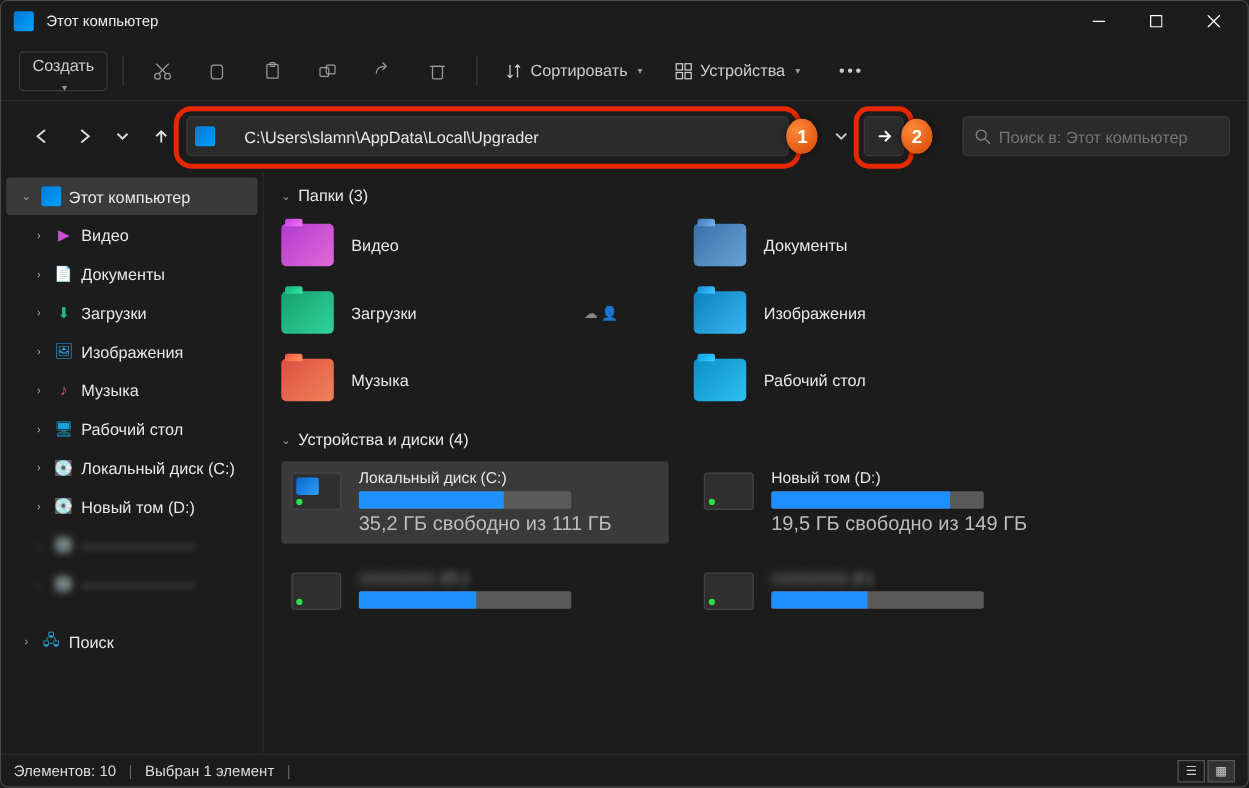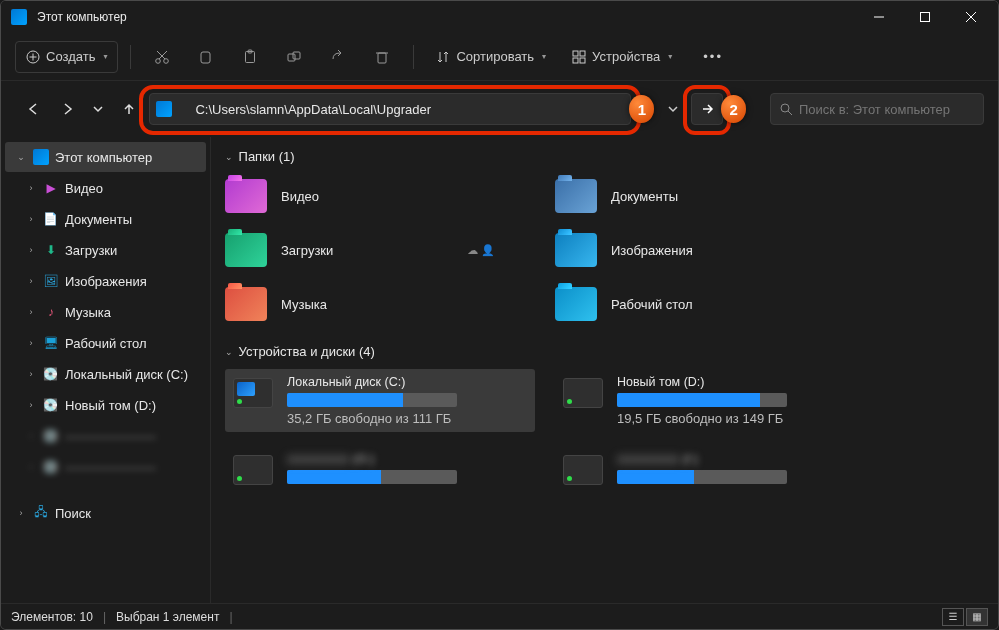--- a/index.html
+++ b/index.html
@@ -9,21 +9,21 @@
   
   .titlebar { height: 32px; display: flex; align-items: center; padding: 0 4px 0 10px; background:#1c1c1c; }
   .titlebar .tb-icon { width:16px; height:16px; background:linear-gradient(135deg,#0078d4,#00a2ff); border-radius:2px; margin-right:10px; }
   .titlebar .tb-title { font-size:12px; color:#eaeaea; }
   .titlebar .spacer { flex:1; }
   .win-btn { width:46px; height:32px; display:flex; align-items:center; justify-content:center; color:#fff; font-size:10px; }
 
   
   .toolbar { height:48px; display:flex; align-items:center; padding:0 14px; gap:6px; border-bottom:1px solid #2a2a2a; }
   .tool-btn { height:32px; display:flex; align-items:center; justify-content:center; padding:0 10px; border-radius:4px; color:#ccc; font-size:13px; gap:6px; }
-  .tool-btn.new { border:1px solid #3a3a3a; }
+  .tool-btn.new { border:1px solid #3a3a3a;flex-direction:column; }
   .tool-btn.icon-only { width:38px; padding:0; }
   .tool-sep { width:1px; height:24px; background:#3a3a3a; margin:0 6px; }
   .chev-mini{ font-size:8px; opacity:.7; margin-left:2px;}
 
   
   .navrow { height:56px; display:flex; align-items:center; padding:0 14px 0 18px; gap:6px; position:relative; }
   .nav-btn { width:32px; height:32px; display:flex; align-items:center; justify-content:center; color:#ddd; border-radius:4px; }
   .nav-btn.small{ width:24px; }
   .addr-wrap { position:relative; flex:0 0 482px; }
   .addr-outline{ position:absolute; inset:-8px -10px -10px -10px; border:4px solid #e52800; border-radius:14px; pointer-events:none; }
@@ -64,21 +64,21 @@
   .drive-tile{ display:flex; align-items:flex-start; gap:14px; padding:6px 8px; border-radius:3px;}
   .drive-tile.selected{ background:#3a3a3a; }
   .drive-ico{ width:40px; height:30px; background:#2f2f2f; border-radius:3px; position:relative; margin-top:3px; border:1px solid #444;}
   .drive-ico .light{ position:absolute; bottom:3px; left:3px; width:5px; height:5px; background:#2fdc4a; border-radius:50%;}
   .drive-ico .winlogo{ position:absolute; top:3px; left:3px; width:18px; height:14px; background:linear-gradient(135deg,#0a63c9,#2ea1ff); border-radius:2px;}
   .drive-info{ flex:1; }
   .drive-name{ font-size:12.5px; color:#e8e8e8; margin-bottom:4px;}
   .drive-name.blur{ filter:blur(3px); color:#aaa; }
   .drive-bar{ width:170px; height:14px; background:#5a5a5a; border-radius:2px; overflow:hidden; margin-bottom:4px;}
   .drive-bar .fill{ height:100%; background:#1e90ff; }
-  .drive-free{ font-size:13px; color:#bdbdbd; }
+  .drive-free{ font-size:16px; color:#bdbdbd; }
 
   
   .statusbar{ height:26px; border-top:1px solid #2a2a2a; display:flex; align-items:center; padding:0 10px; font-size:12px; color:#ddd; gap:10px;}
   .statusbar .sep{ color:#666; }
   .statusbar .right-icons{ margin-left:auto; display:flex; gap:2px;}
   .view-toggle{ width:22px; height:18px; border:1px solid #555; display:flex; align-items:center; justify-content:center; font-size:10px; color:#ccc;}
 
   svg{ display:block; }
 </style>
 </head>
@@ -298,21 +298,21 @@
       <div class="side-item">
         <span class="side-chev">›</span>
         <span class="si-ico" style="color:#2aa7e0;">🖧</span>
         <span>Поиск</span>
       </div>
     </div>
 
     <div class="content">
       <div class="group-hdr">
         <span class="group-chev">⌄</span>
-        <span>Папки (1)</span>
+        <span>Папки (3)</span>
       </div>
       <div class="folders" id="folders-grid">
           <div class="folder-tile">
             <div class="folder-ico" style="background:linear-gradient(135deg,#b23bd0,#e06ad6)">
               <div class="tab" style="background:linear-gradient(135deg,#b23bd0,#e06ad6)"></div>
             </div>
     <span class="folder-label">Видео</span>
           </div>
           <div class="folder-tile">
             <div class="folder-ico" style="background:linear-gradient(135deg,#3a6fa8,#6aa3d6)">

